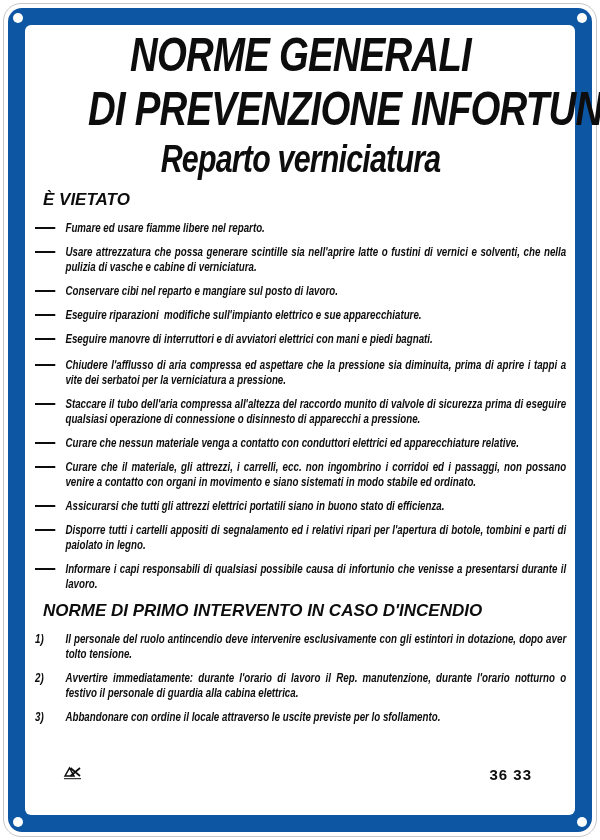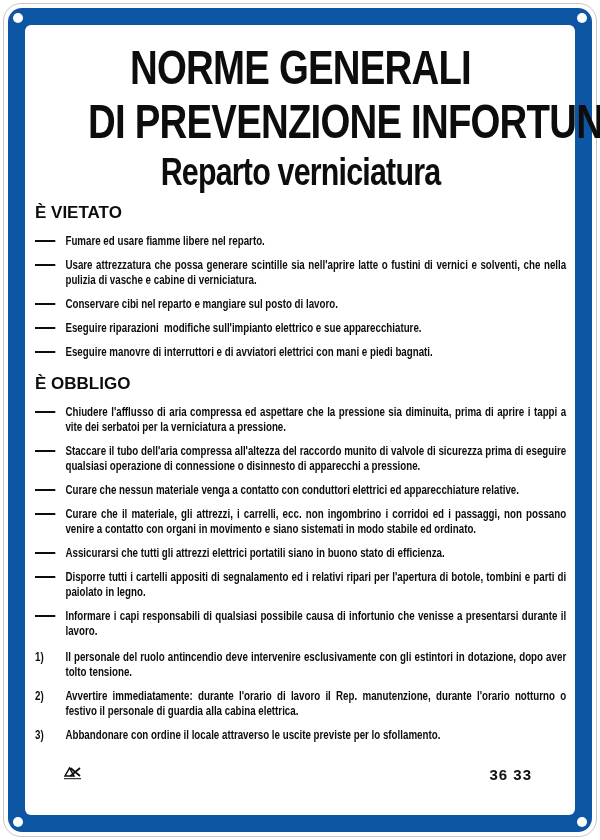--- a/index.html
+++ b/index.html
@@ -15,33 +15,33 @@
     font-family:"Liberation Sans", sans-serif;
     color:var(--text-black);
   }
   .edge{position:absolute;inset:3px;border:1px solid var(--edge-gray);border-radius:18px;}
   .frame{position:absolute;inset:8px;background:var(--frame-blue);border-radius:14px;}
   .panel{position:absolute;inset:25px;background:var(--panel-white);border-radius:6px;}
   .hole{position:absolute;width:10px;height:10px;border-radius:50%;background:var(--panel-white);}
   .hole.tl{left:13px;top:13px;} .hole.tr{right:13px;top:13px;}
   .hole.bl{left:13px;bottom:13px;} .hole.br{right:13px;bottom:13px;}
 
-  .content{position:absolute;left:10px;right:-40px;top:0;width:531px;padding-top:16px;}
+  .content{position:absolute;left:10px;right:-40px;top:0;width:531px;padding-top:3px;font-style:italic;}
 
   .title-line{
     font-weight:bold;font-size:48px;line-height:54px;text-align:center;
     letter-spacing:-1px;transform:scaleX(0.8);white-space:nowrap;
   }
   .subtitle{
     font-weight:bold;font-size:38px;line-height:46px;text-align:center;
     letter-spacing:-1px;transform:scaleX(0.8);white-space:nowrap;
   }
 
   h2{
-    font-weight:bold;font-size:17px;line-height:20px;margin:0;
+    font-weight:bold;font-size:17px;line-height:20px;margin:8px;
     letter-spacing:0;
   }
   .h-viet{margin-top:8px;}
   .h-obb{margin-top:14px;}
   .h-fire{margin-top:6px;}
 
   .item{
     display:flex;align-items:flex-start;
     width:681px;transform:scaleX(0.78);transform-origin:0 0;
     margin:0 0 9px 0;
@@ -92,21 +92,20 @@
         <span class="dash"></span>
         <p class="itext">Eseguire riparazioni&nbsp; modifiche sull'impianto elettrico e sue apparecchiature.</p>
       </div>
       <div class="item">
         <span class="dash"></span>
         <p class="itext">Eseguire manovre di interruttori e di avviatori elettrici con mani e piedi bagnati.</p>
       </div>
     </section>
 
     <section class="sec">
-      <h2 class="h-obb">È OBBLIGO</h2>
       <div class="item">
         <span class="dash"></span>
         <p class="itext">Chiudere l'afflusso di aria compressa ed aspettare che la pressione sia diminuita, prima di aprire i tappi a vite dei serbatoi per la verniciatura a pressione.</p>
       </div>
       <div class="item">
         <span class="dash"></span>
         <p class="itext">Staccare il tubo dell'aria compressa all'altezza del raccordo munito di valvole di sicurezza prima di eseguire qualsiasi operazione di connessione o disinnesto di apparecchi a pressione.</p>
       </div>
       <div class="item">
         <span class="dash"></span>
@@ -124,20 +123,21 @@
         <span class="dash"></span>
         <p class="itext">Disporre tutti i cartelli appositi di segnalamento ed i relativi ripari per l'apertura di botole, tombini e parti di paiolato in legno.</p>
       </div>
       <div class="item">
         <span class="dash"></span>
         <p class="itext">Informare i capi responsabili di qualsiasi possibile causa di infortunio che venisse a presentarsi durante il lavoro.</p>
       </div>
     </section>
 
     <section class="sec">
+      <h2 class="h-fire">NORME DI PRIMO INTERVENTO IN CASO D'INCENDIO</h2>
       <div class="item">
         <span class="num">1)</span>
         <p class="itext">Il personale del ruolo antincendio deve intervenire esclusivamente con gli estintori in dotazione, dopo aver tolto tensione.</p>
       </div>
       <div class="item">
         <span class="num">2)</span>
         <p class="itext">Avvertire immediatamente: durante l'orario di lavoro il Rep. manutenzione, durante l'orario notturno o festivo il personale di guardia alla cabina elettrica.</p>
       </div>
       <div class="item">
         <span class="num">3)</span>

